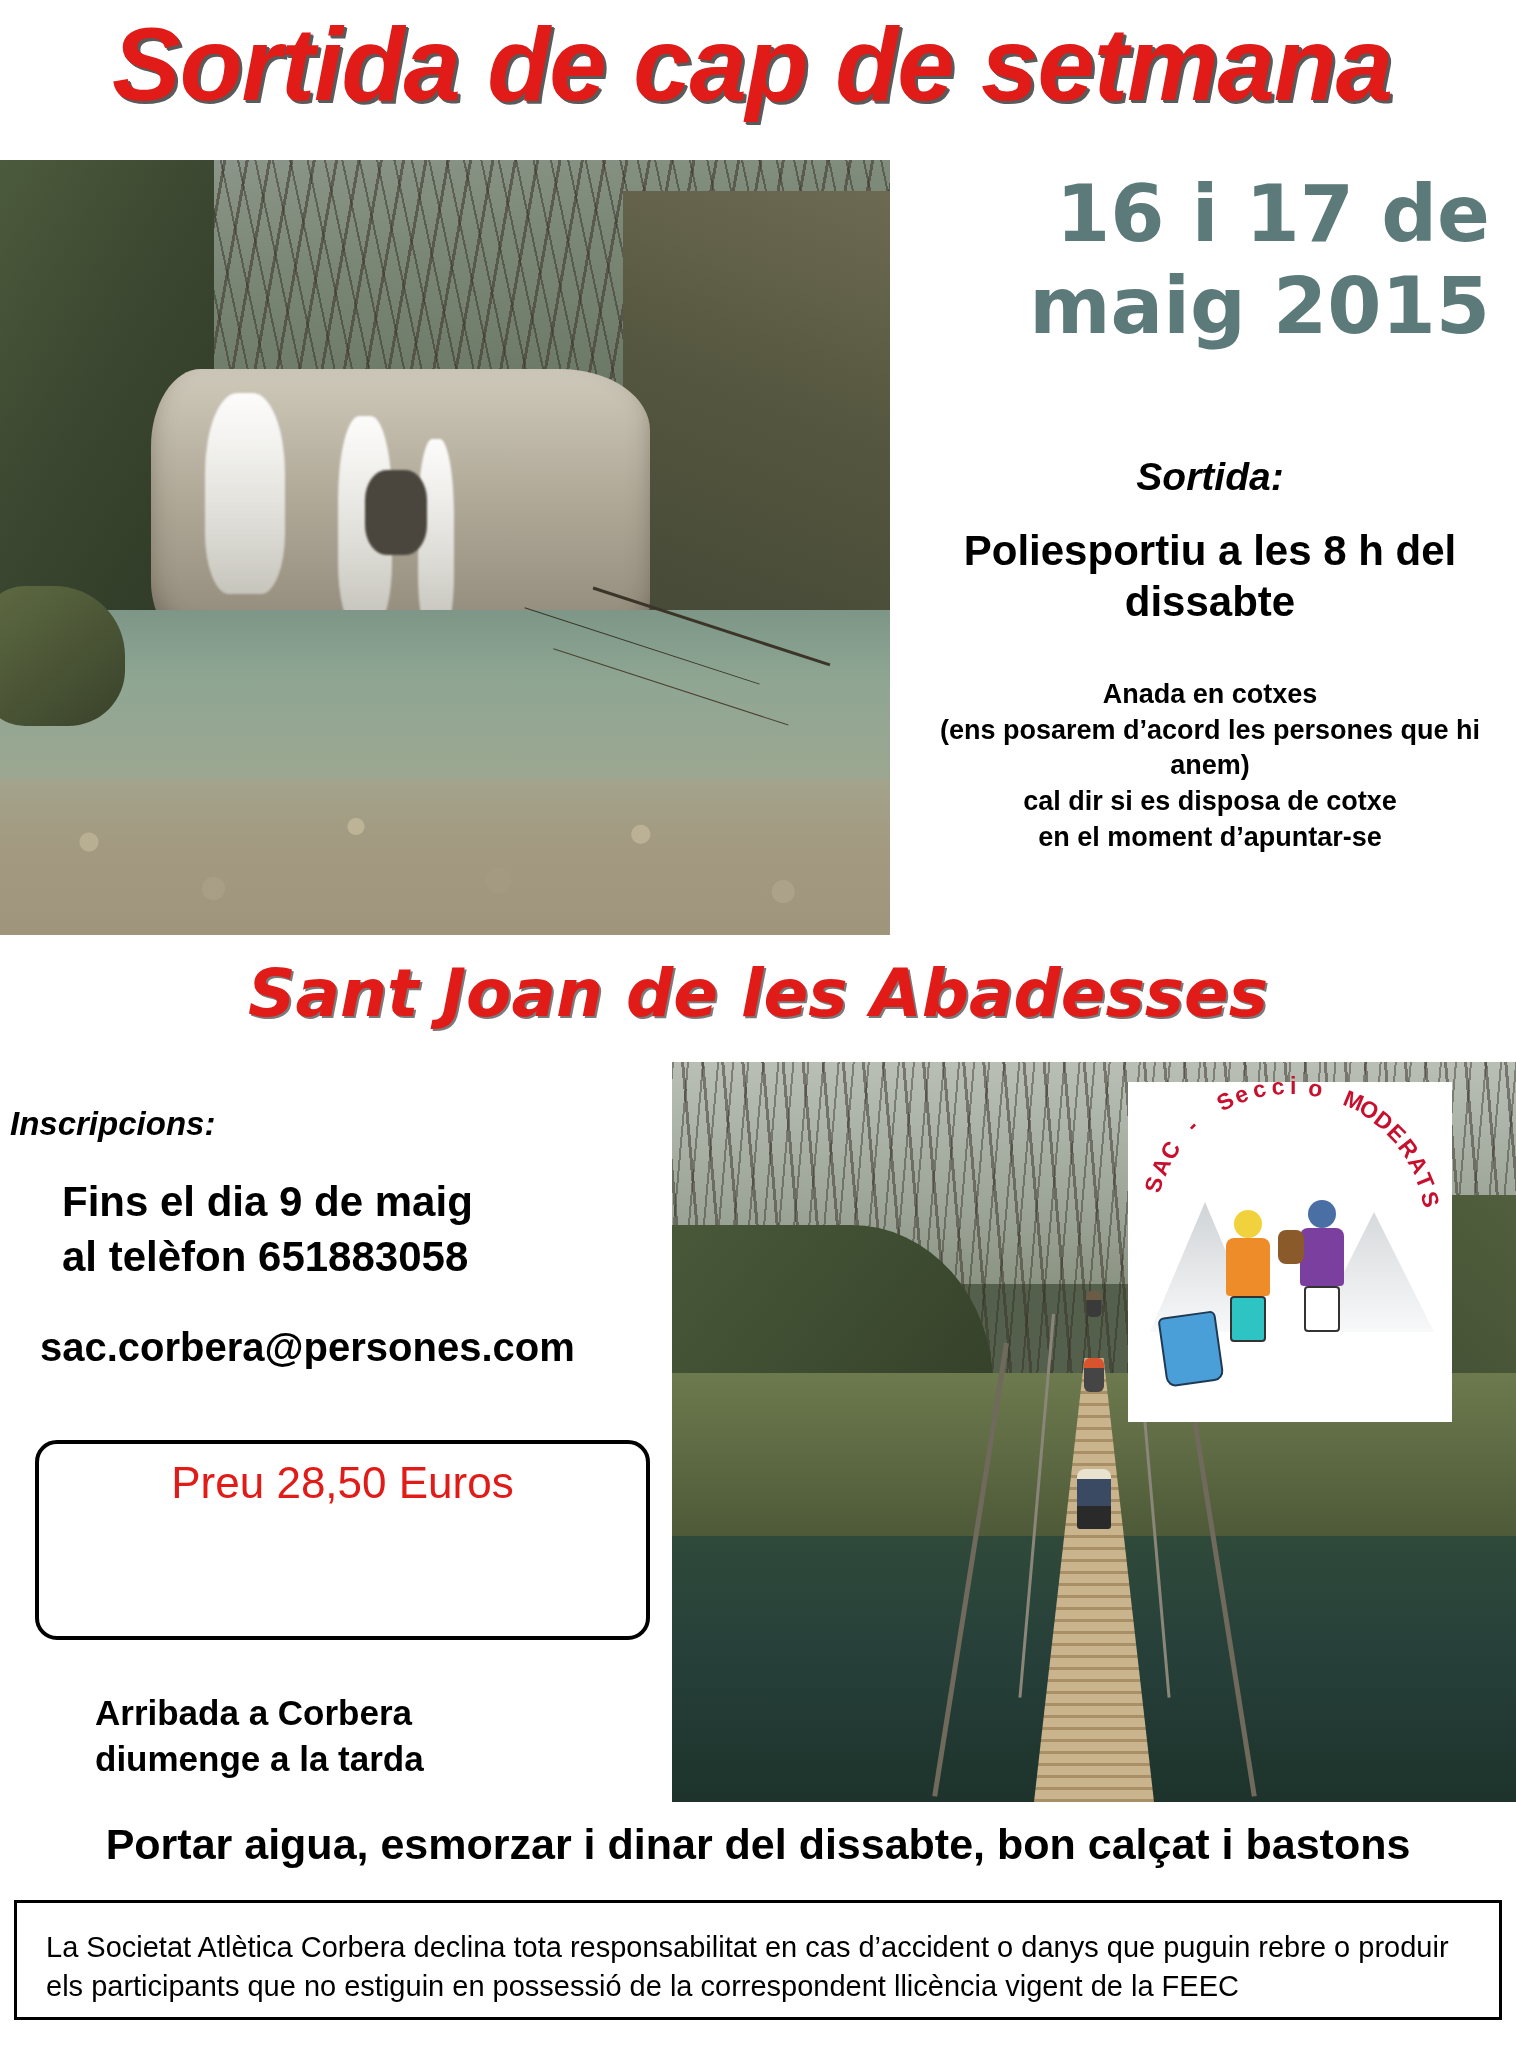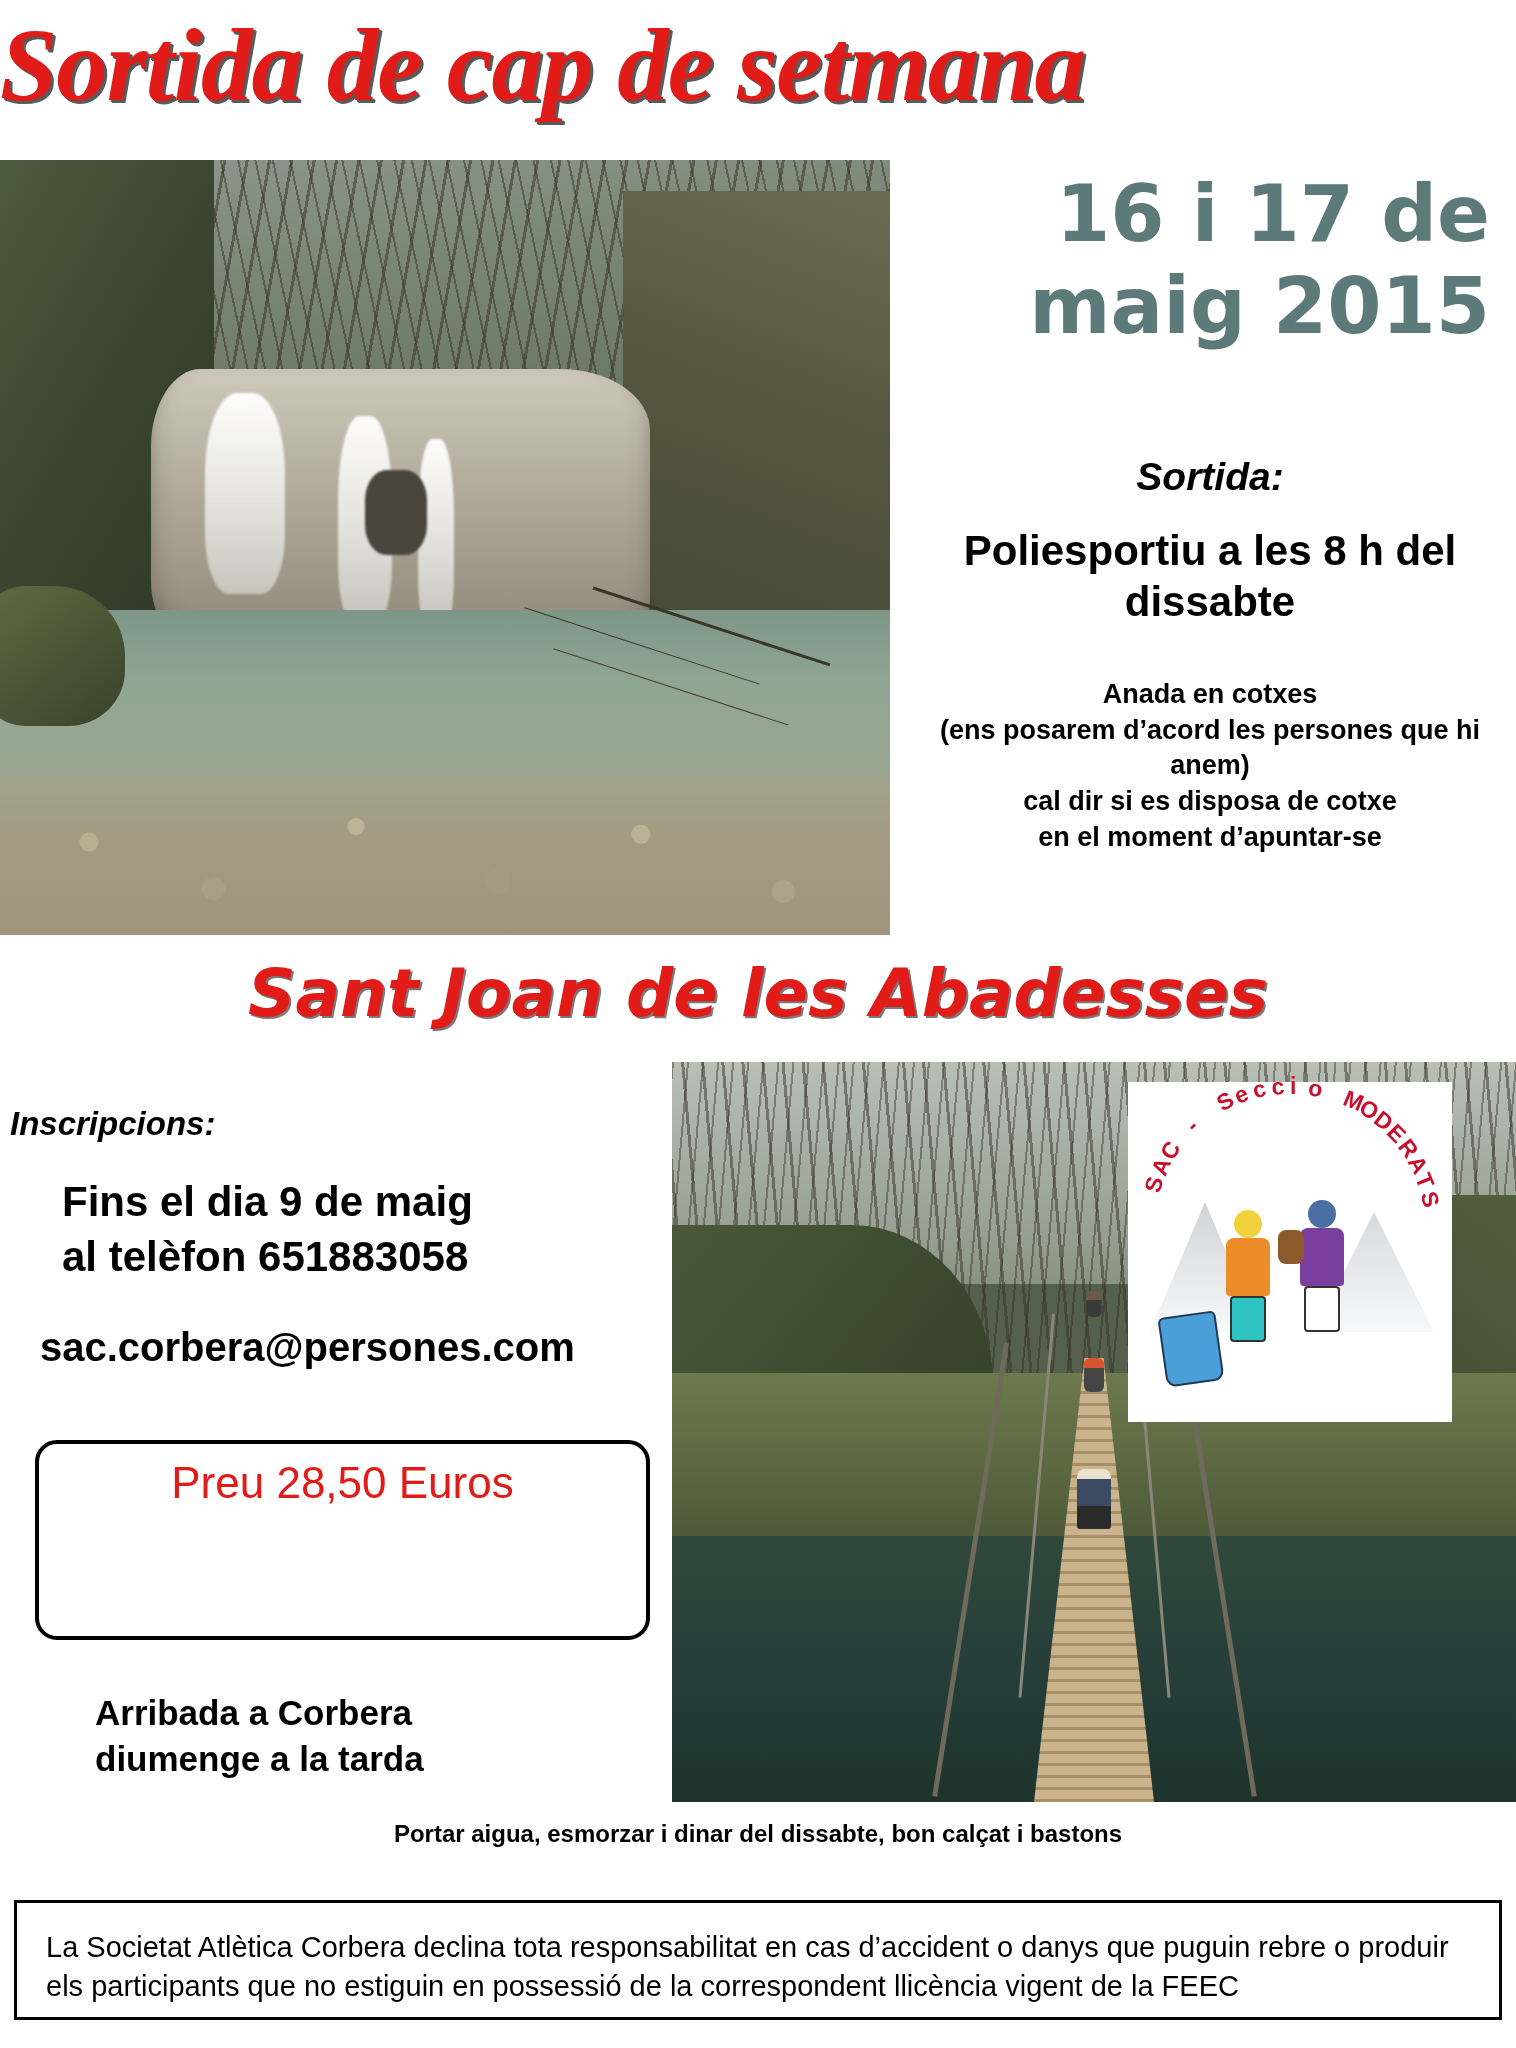--- a/index.html
+++ b/index.html
@@ -12,22 +12,22 @@
     position: relative;
     overflow: hidden;
   }
 
   
   .poster-title {
     position: absolute;
     top: 6px;
     left: 0;
     width: 1504px;
-    text-align: left;
-    font-family: Liberation Serif, serif;
+    text-align: center;
+    font-family: Liberation Sans, sans-serif;
     font-weight: bold;
     font-style: italic;
     font-size: 103px;
     letter-spacing: -1px;
     color: #e01b18;
     text-shadow:
       3px 3px 0 #5a5a5a,
       2px 2px 0 #5a5a5a,
       -1px -1px 0 #ffffff,
       1px -1px 0 #ffffff,
@@ -273,21 +273,21 @@
   .logo-bag {
     position:absolute; left:34px; top:232px; width:58px; height:70px;
     background:#4a9fd8; border:2px solid #1f3a55; border-radius:6px 6px 10px 10px;
     transform: rotate(-8deg);
   }
 
   
   .portar {
     position:absolute; left:0; top:1820px; width:1516px;
     text-align:center;
-    font-weight:bold; font-size:24px; color:#000;
+    font-weight:bold; font-size:43px; color:#000;
   }
   .disclaimer-box {
     position:absolute; left:14px; top:1900px;
     width:1488px; height:120px;
     border:3px solid #000; background:#fff;
     padding:14px 18px;
   }
   .disclaimer-box p {
     margin:11px;
     font-size:29px; line-height:1.33; color:#000;

